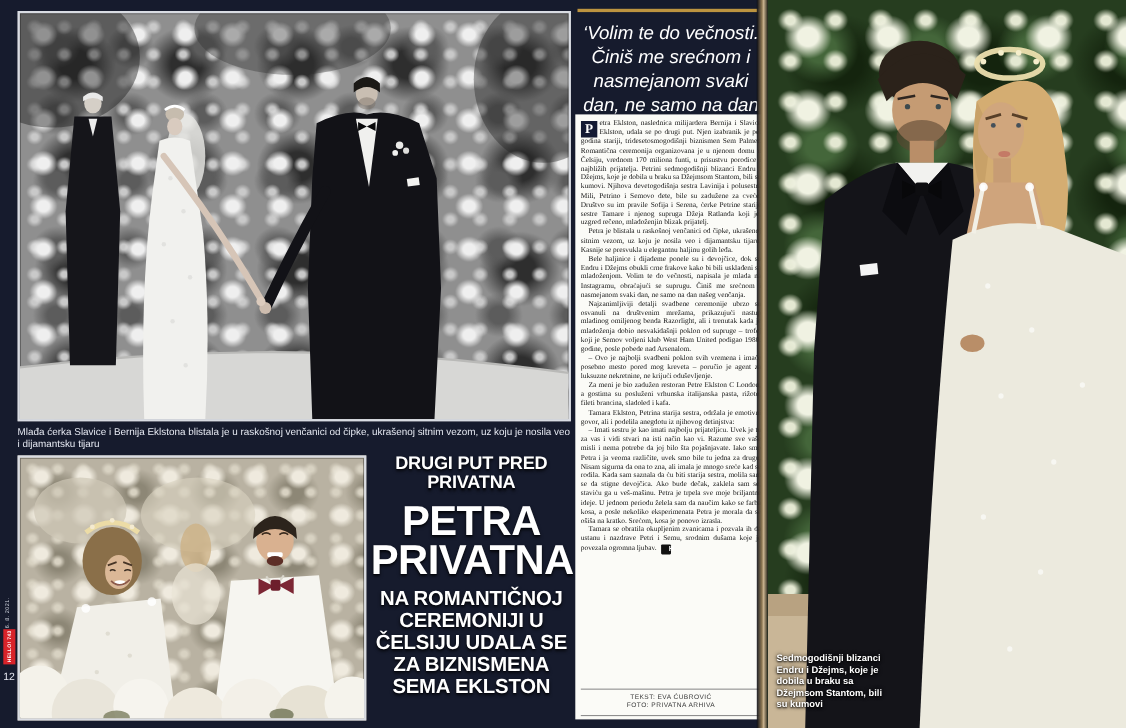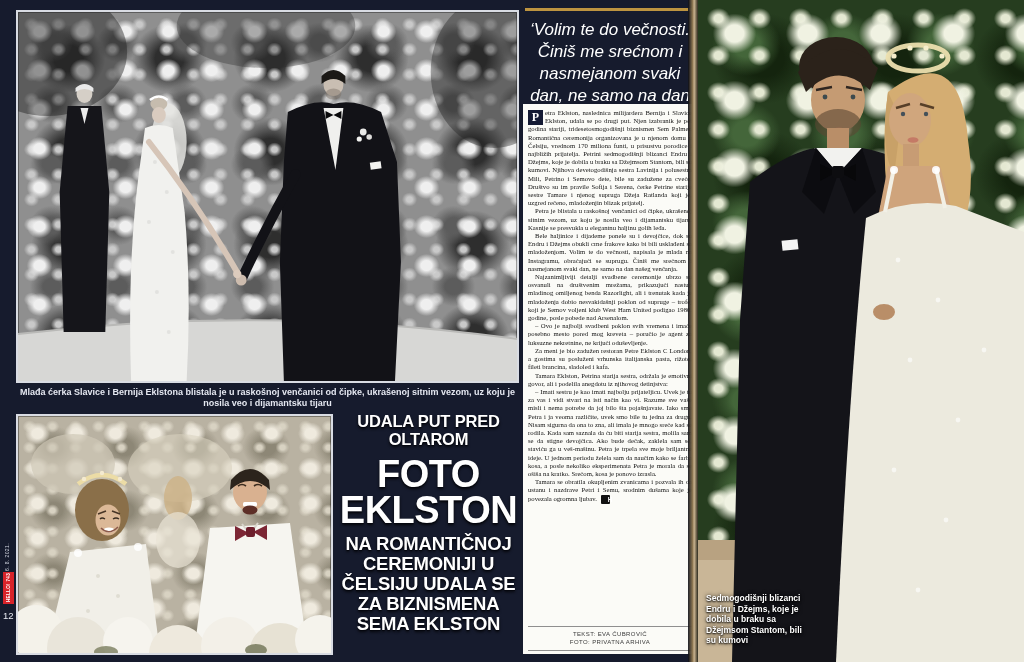--- a/index.html
+++ b/index.html
@@ -31,22 +31,22 @@
     background-size:43px 39px, 27px 25px, 67px 61px, 101px 93px; }
   .photo-bottom { left:16px; top:414px; width:317px; height:241px;
     background-color:#b9b2a2;
     background-image:
       radial-gradient(#efeade 20%, rgba(239,234,222,0) 45%),
       radial-gradient(#d8d2c2 16%, rgba(216,210,194,0) 42%),
       radial-gradient(#8d8776 18%, rgba(141,135,118,0) 48%);
     background-size:39px 35px, 23px 21px, 71px 63px; }
   .photo-frame svg { position:absolute; left:0; top:0; width:100%; height:100%; }
 
-  .caption-top { position:absolute; left:16px; top:387px; width:503px; text-align:center;
-    color:#e5e8f1; font-weight:bold; font-size:9px; line-height:1.22; }
+  .caption-top { position:absolute; left:16px; top:387px; width:503px; 
+    color:#e5e8f1; font-weight:normal; font-size:9px; line-height:1.22; }
 
   
   .headline { position:absolute; left:337px; top:412px; width:183px; height:240px; text-align:center;
     color:#fff; text-shadow:0 1px 0 #05070f, 0 2px 3px rgba(0,0,0,.85); }
   .headline .kicker { font-size:16.5px; font-weight:800; line-height:1.12; letter-spacing:-.2px; }
   .headline .name { font-size:38px; font-weight:800; line-height:.95; margin:7px 0 6px; letter-spacing:-.5px; }
   .headline .sub { font-size:18.5px; font-weight:800; line-height:1.08; letter-spacing:-.2px; }
 
   
   .quote-box { position:absolute; left:525px; top:8px; width:170px;
@@ -198,22 +198,22 @@
         <circle cx="212" cy="230" r="29" fill="#f3f0e8"></circle>
           <circle cx="262" cy="238" r="31" fill="#e7e2d4"></circle>
         <circle cx="302" cy="224" r="25" fill="#f5f3ec"></circle>
         <ellipse cx="88" cy="236" rx="12" ry="6" fill="#7a7d5e" opacity=".8"></ellipse>
         <ellipse cx="238" cy="234" rx="11" ry="6" fill="#6f7354" opacity=".8"></ellipse>
       </g>
     </svg>
   </div>
 
   <div class="headline">
-    <div class="kicker">UDALA PUT PRED OLTAROM</div>
-    <div class="name">FOTO EKLSTON</div>
+    <div class="kicker">DRUGI PUT PRED PRIVATNA</div>
+    <div class="name">PETRA PRIVATNA</div>
     <div class="sub">NA ROMANTIČNOJ CEREMONIJI U ČELSIJU UDALA SE ZA BIZNISMENA SEMA EKLSTON</div>
   </div>
 
   <div class="quote-box">
     <p>‘Volim te do večnosti. Činiš me srećnom i nasmejanom svaki dan, ne samo na dan našeg venčanja’</p>
   </div>
 
   <div class="white-panel">
     <div class="article">
         <p class="first"><span class="dropcap">P</span>etra Eklston, naslednica milijardera Bernija i Slavice Eklston, udala se po drugi put. Njen izabranik je pet godina stariji, tridesetosmogodišnji biznismen Sem Palmer. Romantična ceremonija organizovana je u njenom domu u Čelsiju, vrednom 170 miliona funti, u prisustvu porodice i najbližih prijatelja. Petrini sedmogodišnji blizanci Endru i Džejms, koje je dobila u braku sa Džejmsom Stantom, bili su kumovi. Njihova devetogodišnja sestra Lavinija i polusestra Mili, Petrino i Semovo dete, bile su zadužene za cveće. Društvo su im pravile Sofija i Serena, ćerke Petrine starije sestre Tamare i njenog supruga Džeja Ratlanda koji je, uzgred rečeno, mladoženjin blizak prijatelj.</p>

